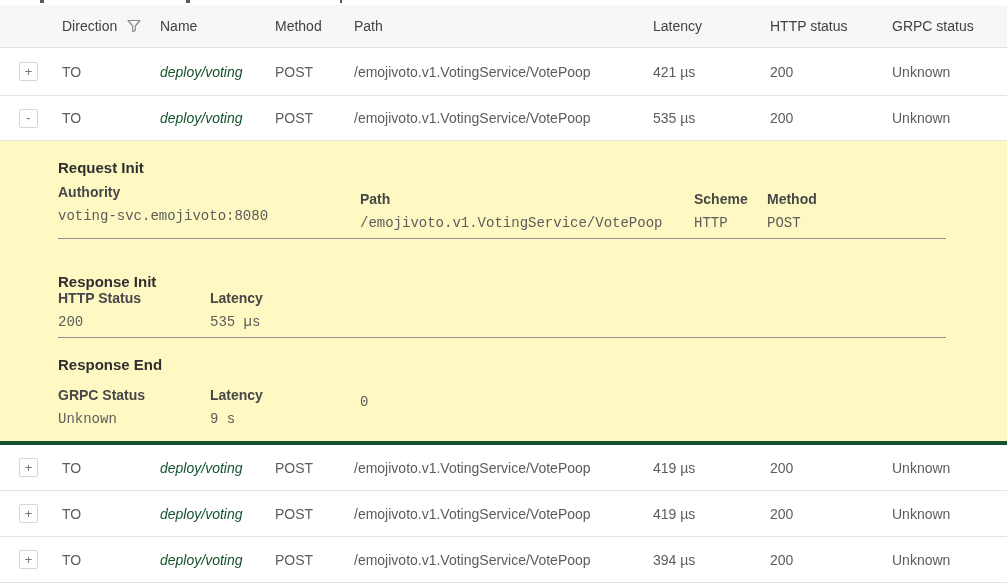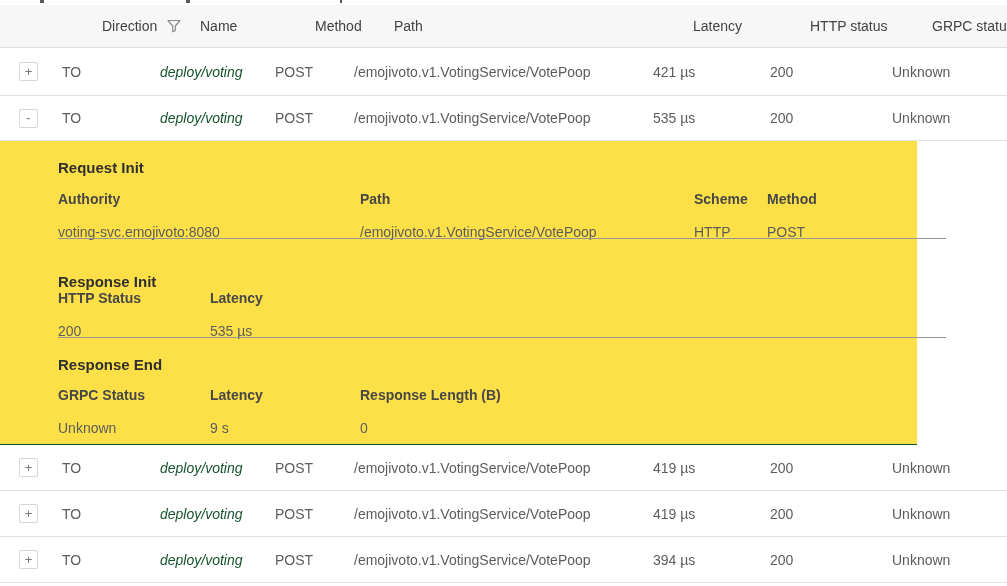--- a/index.html
+++ b/index.html
@@ -22,21 +22,20 @@
     align-items: center;
     width: 1007px;
   }
 
   .thead {
     height: 43px;
     background: #f7f7f7;
     border-bottom: 1px solid #e0e0e0;
     color: #424242;
     font-size: 14px;
-    padding-left: 40px;
   }
   .thead .hcell { display: flex; align-items: center; }
   .filter-icon { margin-left: 10px; display: inline-flex; cursor: pointer; }
 
   .trow {
     height: 46px;
     border-bottom: 1px solid #e3e3e3;
     font-size: 14px;
     background: #fff;
   }
@@ -56,32 +55,32 @@
     cursor: pointer;
     font-family: "Liberation Sans", sans-serif;
     padding: 0;
   }
 
   a.res-link { color: #14532d; text-decoration: none; cursor: pointer; font-style: italic; }
 
   
   .panel {
     position: relative;
-    width: 917px; height: 304px;
-    background: #fde047;
-    border-bottom: 1px solid #14532d;
+    width: 1007px; height: 304px;
+    background: #fef9c3;
+    border-bottom: 4px solid #14532d;
     font-size: 14px;
   }
   .sec-title {
     position: absolute; left: 58px;
     font-size: 15px; font-weight: bold; color: #2f2f2f;
   }
   .field { position: absolute; }
   .field .flabel { font-weight: bold; color: #474747; line-height: 17px; }
-  .field .fvalue { color: #5c5c5c; margin-top: 16px; line-height: 17px; }
+  .field .fvalue { color: #5c5c5c; margin-top: 7px; line-height: 17px; font-family: Liberation Mono, monospace; }
   .pdivider {
     position: absolute; left: 58px; width: 888px; height: 1px;
     background: #949494;
   }
 </style>
 </head>
 <body>
 
 <div class="screen">
 
@@ -134,21 +133,21 @@
       </div>
       <div>POST</div>
       <div>/emojivoto.v1.VotingService/VotePoop</div>
       <div>535 µs</div>
       <div>200</div>
       <div>Unknown</div>
     </div>
       <div class="panel" id="detail-panel">
 
     <div class="sec-title" style="top:18px">Request Init</div>
-    <div class="field" style="left:58px; top:50px">
+    <div class="field" style="left:58px; top:43px">
       <div class="flabel">Authority</div>
       <div class="fvalue">voting-svc.emojivoto:8080</div>
     </div>
     <div class="field" style="left:360px; top:50px">
       <div class="flabel">Path</div>
       <div class="fvalue">/emojivoto.v1.VotingService/VotePoop</div>
     </div>
     <div class="field" style="left:694px; top:50px">
       <div class="flabel">Scheme</div>
       <div class="fvalue">HTTP</div>
@@ -173,21 +172,20 @@
     <div class="sec-title" style="top:215px">Response End</div>
     <div class="field" style="left:58px; top:246px">
       <div class="flabel">GRPC Status</div>
       <div class="fvalue">Unknown</div>
     </div>
     <div class="field" style="left:210px; top:246px">
       <div class="flabel">Latency</div>
       <div class="fvalue">9 s</div>
     </div>
     <div class="field" style="left:360px; top:246px">
-      <div class="flabel">Response Length (B)</div>
       <div class="fvalue">0</div>
     </div>
   </div>
       <div class="grid-row trow">
       <div>
         <button class="expander">+</button>
       </div>
       <div>TO</div>
       <div>
         <a class="res-link">deploy/voting</a>

